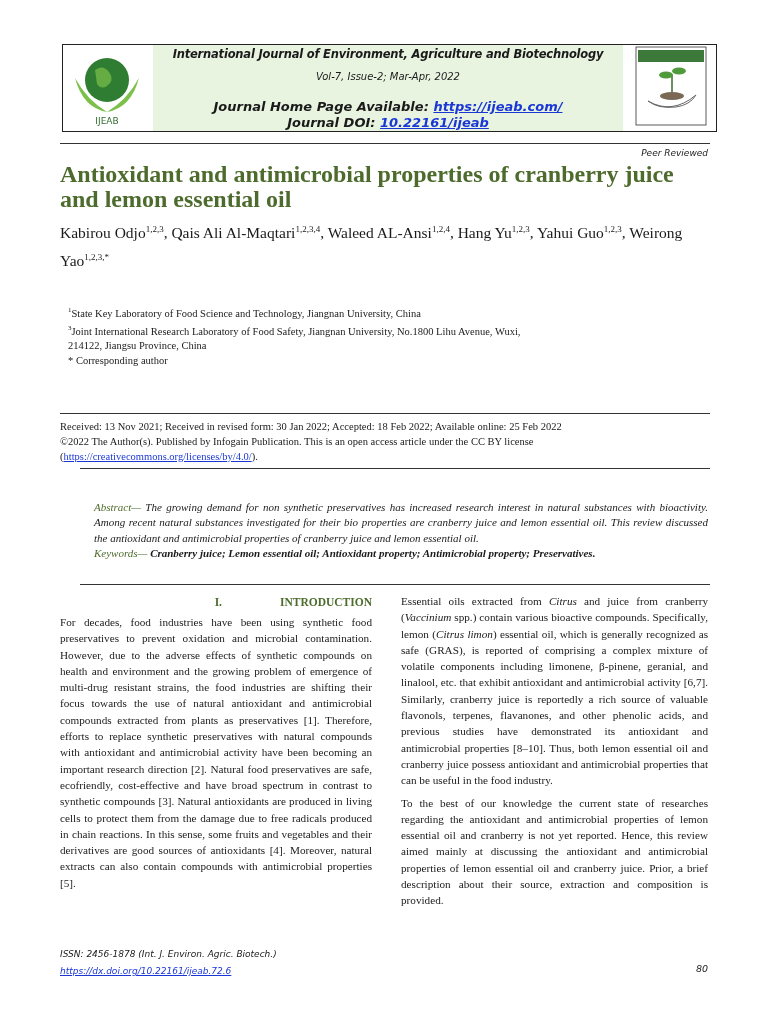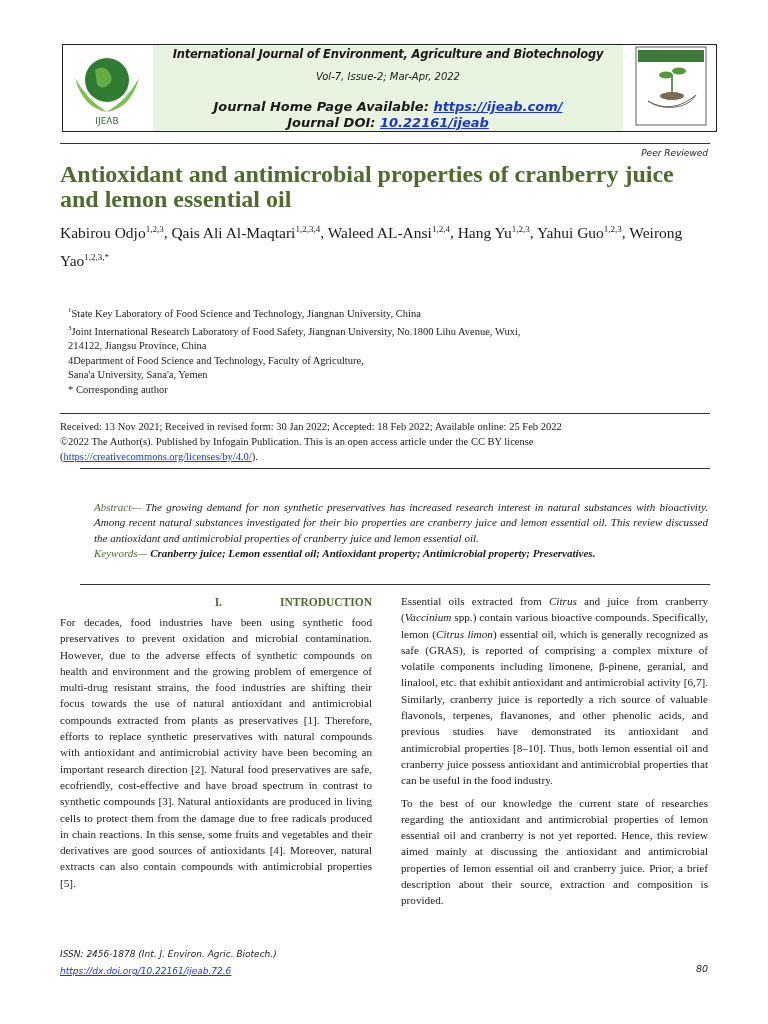--- a/index.html
+++ b/index.html
@@ -75,21 +75,20 @@
 
 <h1 class="title">Antioxidant and antimicrobial properties of cranberry juice and lemon essential oil</h1>
 
 <div class="authors">
   <span><span>Kabirou Odjo</span><sup>1,2,3</sup><span>, </span></span><span><span>Qais Ali Al-Maqtari</span><sup>1,2,3,4</sup><span>, </span></span><span><span>Waleed AL-Ansi</span><sup>1,2,4</sup><span>, </span></span><span><span>Hang Yu</span><sup>1,2,3</sup><span>, </span></span><span><span>Yahui Guo</span><sup>1,2,3</sup><span>, </span></span><span><span>Weirong Yao</span><sup>1,2,3,*</sup><span></span></span>
 </div>
 
 <div class="affil">
   <div><sup>1</sup><span>State Key Laboratory of Food Science and Technology, Jiangnan University, China</span></div>
   <div><sup>3</sup><span>Joint International Research Laboratory of Food Safety, Jiangnan University, No.1800 Lihu Avenue, Wuxi, 214122, Jiangsu Province, China</span></div>
-  <div style="width:300px;"><span>4Department of Food Science and Technology, Faculty of Agriculture, Sana'a University, Sana'a, Yemen</span></div>
   <div><span>* Corresponding author</span></div>
 </div>
 
 <div class="rule" style="top:413px; width:650px;"></div>
 
 <div class="dates">
   <div>Received: 13 Nov 2021; Received in revised form: 30 Jan 2022; Accepted: 18 Feb 2022; Available online: 25 Feb 2022</div>
   <div>©2022 The Author(s). Published by Infogain Publication. This is an open access article under the CC BY license</div>
   <div><span>(</span><span class="link">https://creativecommons.org/licenses/by/4.0/</span><span>).</span></div>
 </div>

